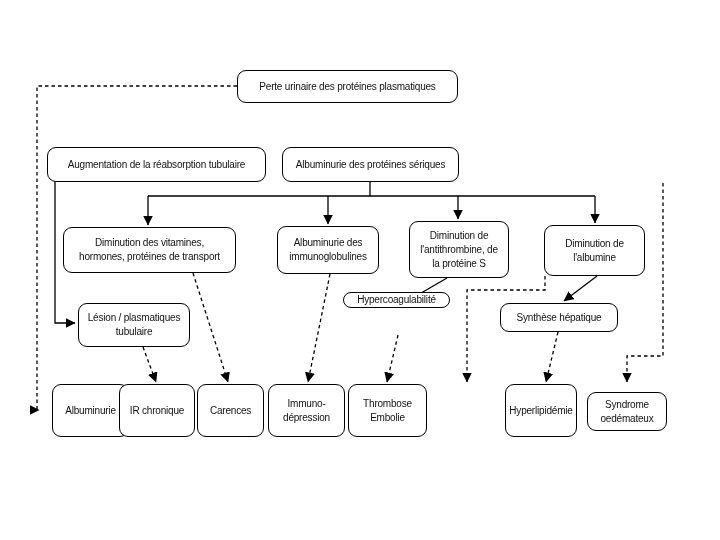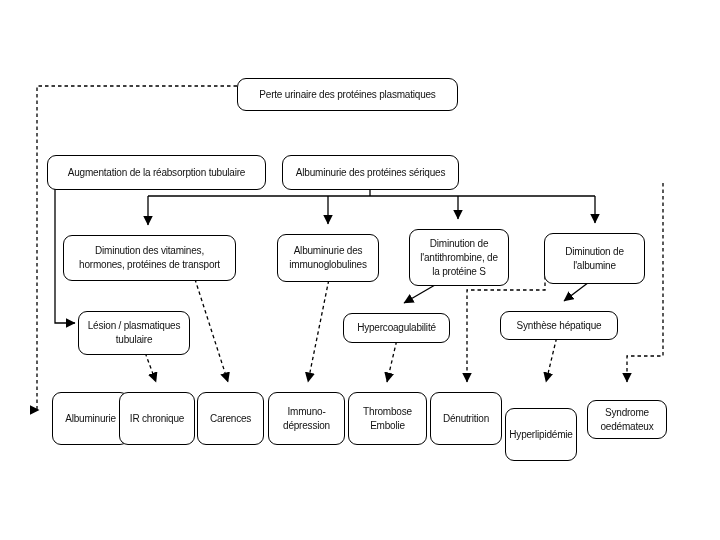--- a/index.html
+++ b/index.html
@@ -7,41 +7,41 @@
     position:relative;width:720px;height:540px;background:#ffffff;overflow:hidden;
     font-family:"Liberation Sans","DejaVu Sans",sans-serif;
   }
   #edge-layer{position:absolute;left:0;top:0;width:720px;height:540px;pointer-events:none;}
   polyline.edge{fill:none;stroke:#000000;stroke-width:1.3;stroke-linejoin:miter;}
   polyline.edge.dashed{stroke-dasharray:3.5 3;}
   .node{
     position:absolute;box-sizing:border-box;background:#ffffff;border:1.4px solid #000000;
     border-radius:9px;display:flex;align-items:center;justify-content:center;text-align:center;
     white-space:pre-line;font-size:10px;line-height:1.4;letter-spacing:-0.2px;color:#111111;
-    padding:2px 4px;z-index:2;margin-top:8px;
+    padding:2px 4px;z-index:2;
   }
   
   .n-perte{left:237px;top:70px;width:221px;height:33px}
   .n-augmentation{left:47px;top:147px;width:219px;height:35px}
   .n-seriques{left:282px;top:147px;width:177px;height:35px}
   .n-oncotique{left:479px;top:147px;width:185px;height:35px}
   .n-vitamines{left:63px;top:227px;width:173px;height:46px}
   .n-immunoglobulines{left:277px;top:226px;width:102px;height:48px}
   .n-antithrombine{left:409px;top:221px;width:100px;height:57px}
   .n-albumine{left:544px;top:225px;width:101px;height:51px}
   .n-lesion{left:78px;top:303px;width:112px;height:44px}
-  .n-hypercoagulabilite{left:343px;top:305px;width:107px;height:30px}
+  .n-hypercoagulabilite{left:343px;top:292px;width:107px;height:16px}
   .n-synthese{left:500px;top:303px;width:118px;height:29px}
   .n-albuminurie{left:52px;top:384px;width:77px;height:53px}
   .n-ir_chronique{left:119px;top:384px;width:76px;height:53px}
   .n-carences{left:197px;top:384px;width:67px;height:53px}
   .n-immunodepression{left:268px;top:384px;width:77px;height:53px}
   .n-thrombose{left:348px;top:384px;width:79px;height:53px}
   .n-denutrition{left:430px;top:384px;width:72px;height:53px}
-  .n-hyperlipidemie{left:505px;top:400px;width:72px;height:53px}
+  .n-hyperlipidemie{left:505px;top:384px;width:72px;height:53px}
   .n-syndrome{left:587px;top:392px;width:80px;height:39px}
 </style>
 </head>
 <body>
 
 <div id="slide">
 
   <svg id="edge-layer" width="720" height="540" viewBox="0 0 720 540" xmlns="http://www.w3.org/2000/svg">
     <defs>
       <marker id="arrowhead" markerUnits="userSpaceOnUse" markerWidth="11" markerHeight="11" refX="9.5" refY="5" orient="auto">
@@ -89,18 +89,17 @@
   <div class="node n-hypercoagulabilite">Hypercoagulabilité</div>
   <div class="node n-synthese">Synthèse hépatique</div>
 
   <div class="node n-albuminurie">Albuminurie</div>
   <div class="node n-ir_chronique">IR chronique</div>
   <div class="node n-immunodepression">Immuno-
 dépression</div>
   <div class="node n-carences">Carences</div>
   <div class="node n-thrombose">Thrombose
 Embolie</div>
-  <div class="node n-denutrition">Dénutrition</div>
   <div class="node n-hyperlipidemie">Hyperlipidémie</div>
   <div class="node n-syndrome">Syndrome
 oedémateux</div>
 
 </div>
 
 </body></html>

